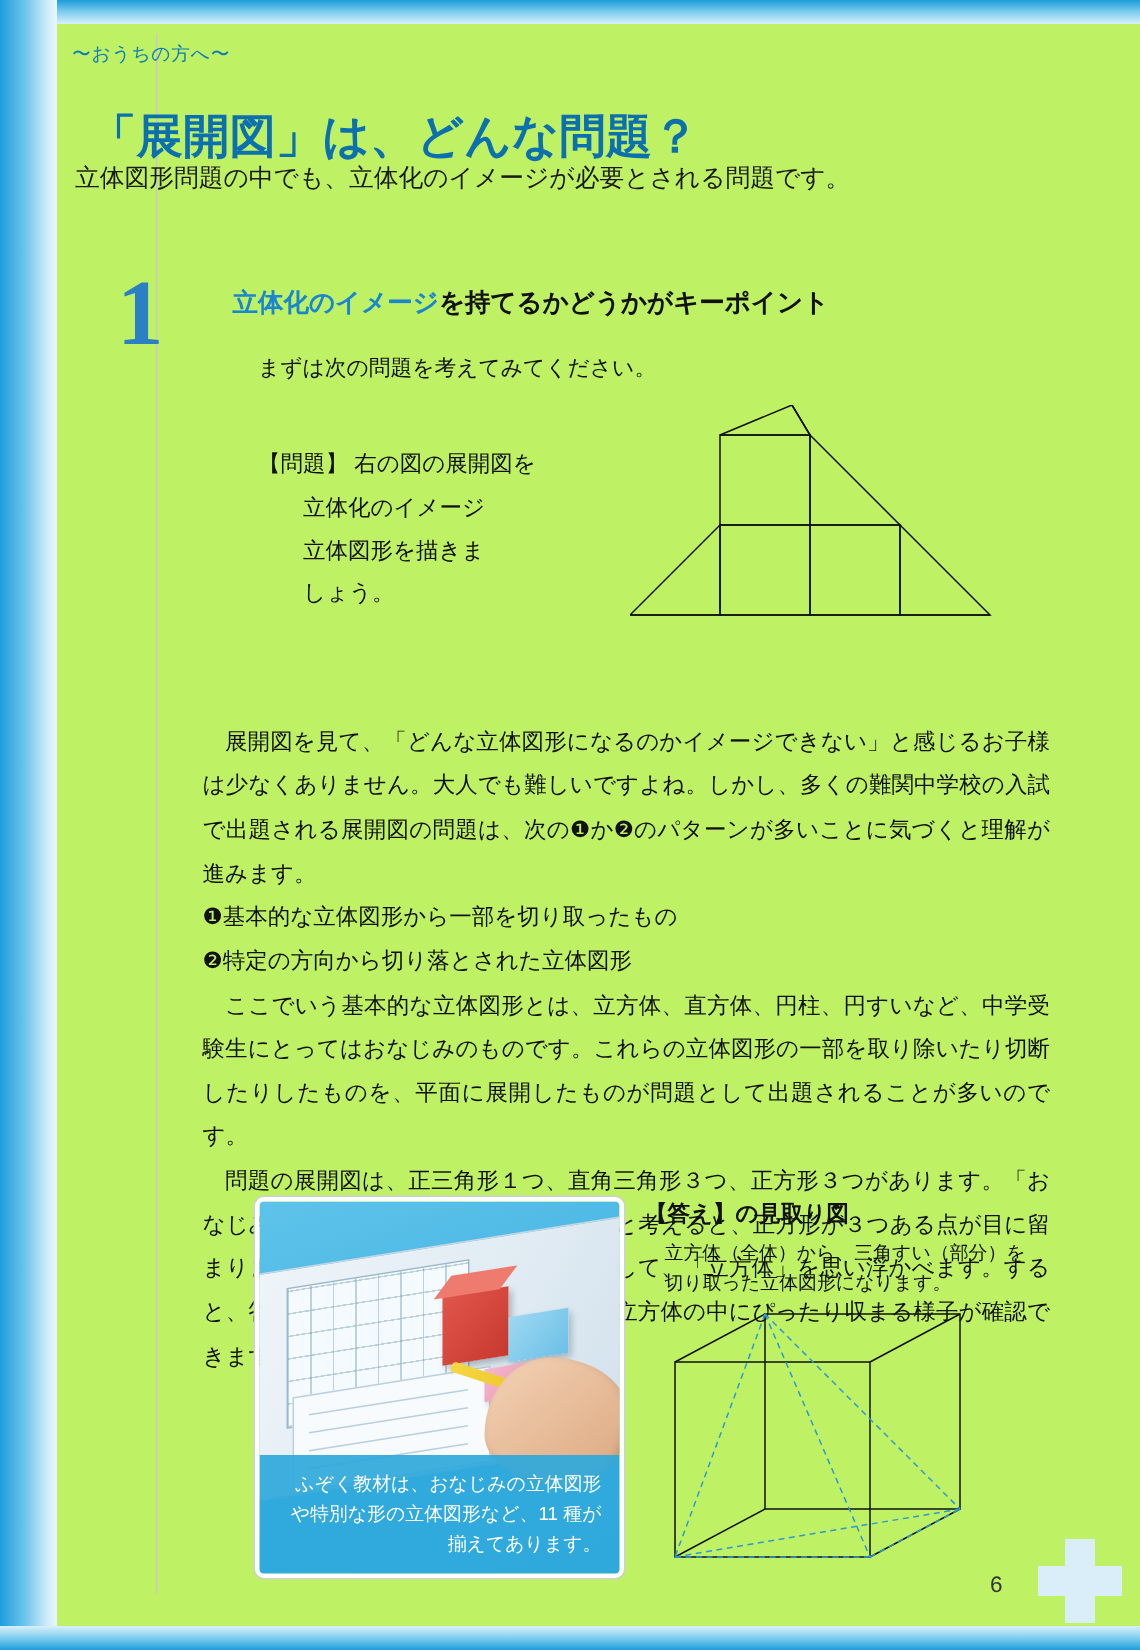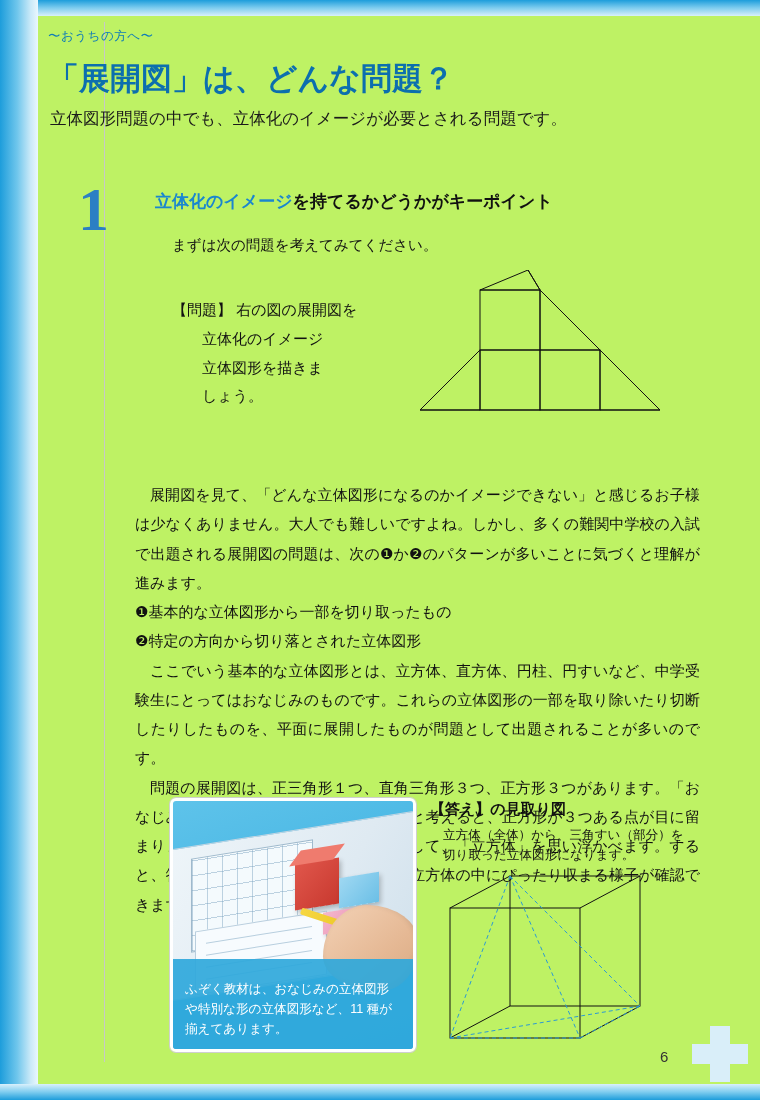--- a/index.html
+++ b/index.html
@@ -50,21 +50,21 @@
     position: absolute;
     left: 48px; top: 28px;
     font-size: 12.5px;
     color: #0e7bb8;
     letter-spacing: .5px;
   }
 
   h1.title {
     position: absolute;
     left: 48px; top: 58px;
-    margin: 0;
+    margin: 12px;
     font-size: 31px;
     font-weight: bold;
     color: #0c6fae;
     letter-spacing: 0px;
     white-space: nowrap;
   }
   .subtitle {
     position: absolute;
     left: 50px; top: 108px;
     font-size: 16.5px;
@@ -217,25 +217,26 @@
     position: absolute;
     left: 10px;
     width: 106px; height: 1px;
     background: #b7cede;
   }
   .photo .caption {
     position: absolute;
     left: 0; bottom: 0;
     width: 240px;
     box-sizing: border-box;
-    padding: 20px 12px 10px 12px;
+    padding: 9px 12px 10px 12px;
     background: rgba(47,168,219,.92);
     color: #ffffff;
     font-size: 12.6px;
     line-height: 1.6;
+    text-align: right;
   }
 
   .answer-head {
     position: absolute;
     left: 430px; top: 800px;
     font-size: 15px;
     font-weight: bold;
     color: #111;
   }
   .answer-sub {

